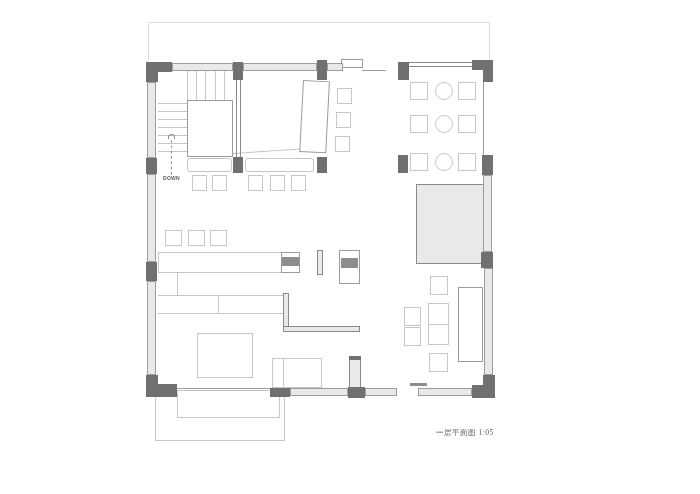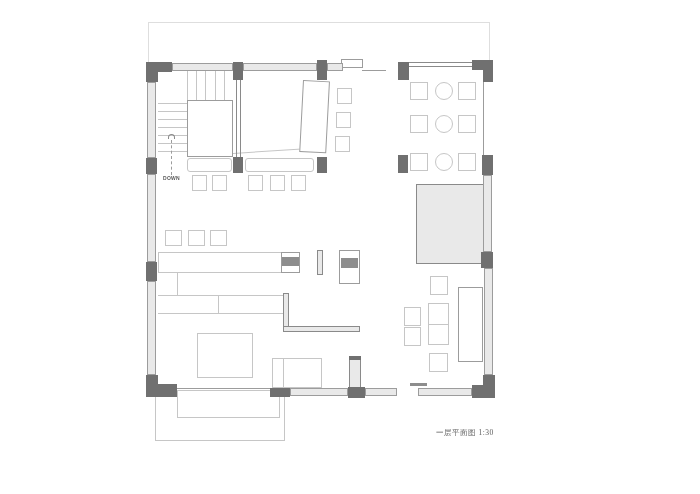--- a/index.html
+++ b/index.html
@@ -156,15 +156,15 @@
   <div class="el ln" style="left:459px;top:294px;width:23px;height:1px;"></div>
   <div class="el ln" style="left:459px;top:353px;width:23px;height:1px;"></div>
   <div class="el ln" style="left:462px;top:295px;width:1px;height:58px;"></div>
   <div class="el furn" style="left:428px;top:303px;width:21px;height:42px;"></div>
   <div class="el ln" style="left:428px;top:324px;width:21px;height:1px;"></div>
   <div class="el furn" style="left:404px;top:307px;width:17px;height:19px;"></div>
   <div class="el furn" style="left:404px;top:327px;width:17px;height:19px;"></div>
   <div class="el furn" style="left:430px;top:276px;width:18px;height:19px;"></div>
   <div class="el furn" style="left:429px;top:353px;width:19px;height:19px;"></div>
 
-  <div class="el title" style="left:436px;top:428px;">一层平面图 1:30</div>
+  <div class="el title" style="left:436px;top:428px;">一层平面图 1:05</div>
 
 </div>
 
 </body></html>

